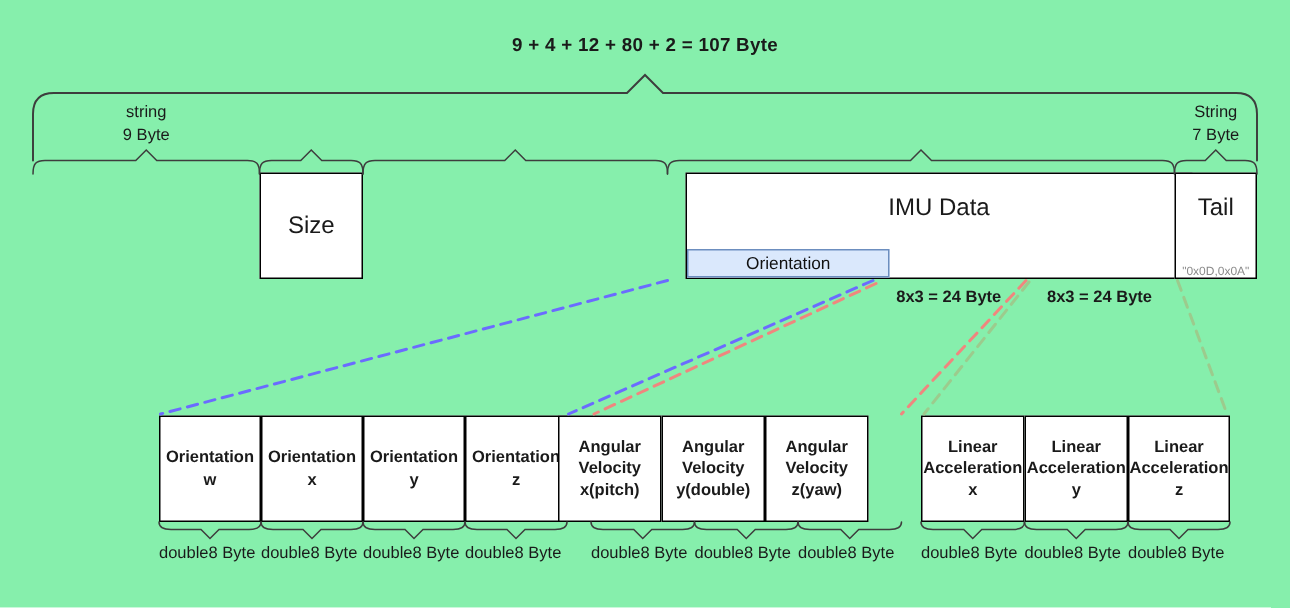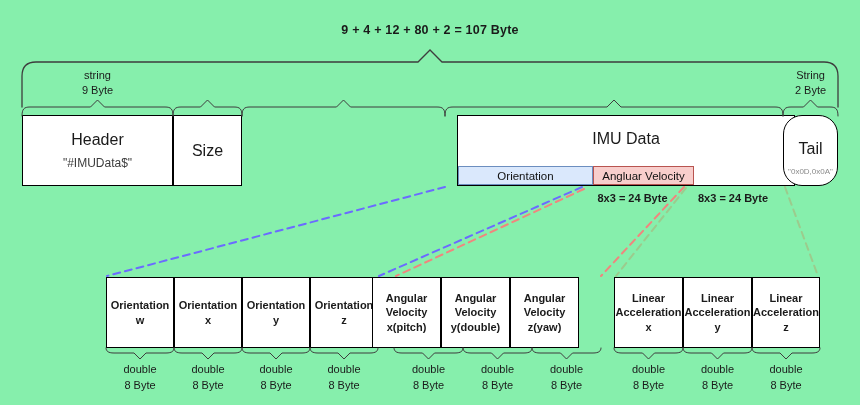--- a/index.html
+++ b/index.html
@@ -21,70 +21,63 @@
     align-items:center;justify-content:center;
   }
   .mbox .title{font-size:16px;}
   .mbox .subtitle{font-size:12px;margin-top:7px;color:#3c3c3c;}
   .imu-inner{position:absolute;inset:0;}
   .imu-title{position:absolute;left:0;right:0;top:14px;text-align:center;font-size:16px;}
   .imu-strip{
     position:absolute;bottom:0;height:19px;box-sizing:border-box;border:1px solid #999;
     display:flex;align-items:center;justify-content:center;font-size:11.5px;color:#111;
   }
-  .tail-box{justify-content:center;border-radius:19px;}
+  .tail-box{justify-content:space-between;}
   .tail-box .title{margin-top:14px;}
   .tail-box .subtitle{font-size:8px;color:#8a8a8a;margin-top:9px;}
   .bytes-label{
     position:absolute;top:192px;height:15px;text-align:center;
     font-size:11px;font-weight:700;
   }
   .bgroup{position:absolute;top:277px;display:flex;}
   .bbox{
     box-sizing:border-box;height:71px;border:1.5px solid #000;background:#fff;
     display:flex;flex-direction:column;align-items:center;justify-content:center;
     font-size:11px;font-weight:700;line-height:14.5px;text-align:center;
   }
   .sublabel-row{position:absolute;top:362px;display:flex;}
   .sublabel{
-    display:flex;flex-direction:column;align-items:center;font-size:11px;line-height:15.5px;
+    display:flex;flex-direction:row;align-items:center;font-size:11px;line-height:15.5px;
   }
   #overlay{position:absolute;left:0;top:0;width:860px;height:405px;pointer-events:none;}
 </style>
 </head>
 <body>
 
 <div class="canvas">
 
   <div class="total-label">9 + 4 + 12 + 80 + 2 = 107 Byte</div>
 
   <div class="seg-label" style="left:22px;width:151px">
     <span>string</span>
     <span>9 Byte</span>
   </div>
   <div class="seg-label" style="left:783px;width:55px">
     <span>String</span>
-    <span>2 Byte</span>
-  </div>
-
-  <div class="mbox" style="left:22px;width:151px">
-    <span class="title">Header</span>
-    <span class="subtitle">"#IMUData$"</span>
-  </div>
+    <span>7 Byte</span>
+  </div>
+
   <div class="mbox" style="left:173px;width:69px">
     <span class="title">Size</span>
   </div>
   <div class="mbox" style="left:457px;width:338px">
     <div class="imu-inner">
       <div class="imu-title">IMU Data</div>
       <div class="imu-strip" style="left: 0px; width: 135px; background: rgb(218, 232, 252); border-color: rgb(108, 142, 191);">
         <span>Orientation</span>
-      </div>
-      <div class="imu-strip" style="left: 135px; width: 101px; background: rgb(248, 206, 204); border-color: rgb(184, 84, 80);">
-        <span>Angluar Velocity</span>
       </div>
     </div>
   </div>
   <div class="mbox tail-box" style="left:783px;width:55px">
     <span class="title">Tail</span>
     <span class="subtitle">"0x0D,0x0A"</span>
   </div>
 
   <div class="bytes-label" style="left:582px;width:101px">8x3 = 24 Byte</div>
   <div class="bytes-label" style="left:683px;width:100px">8x3 = 24 Byte</div>

